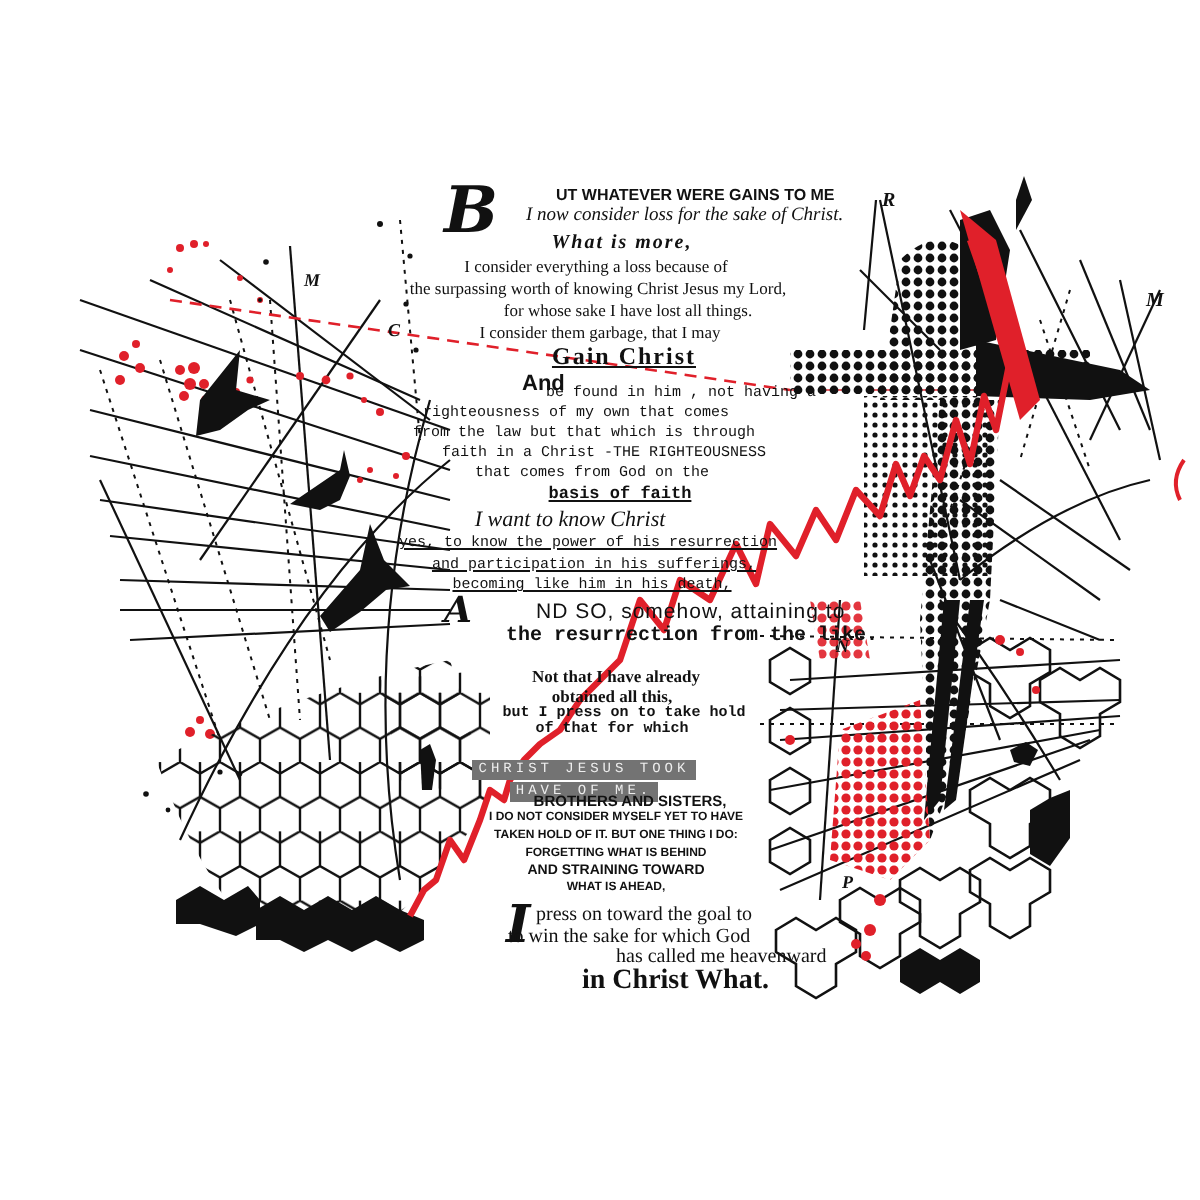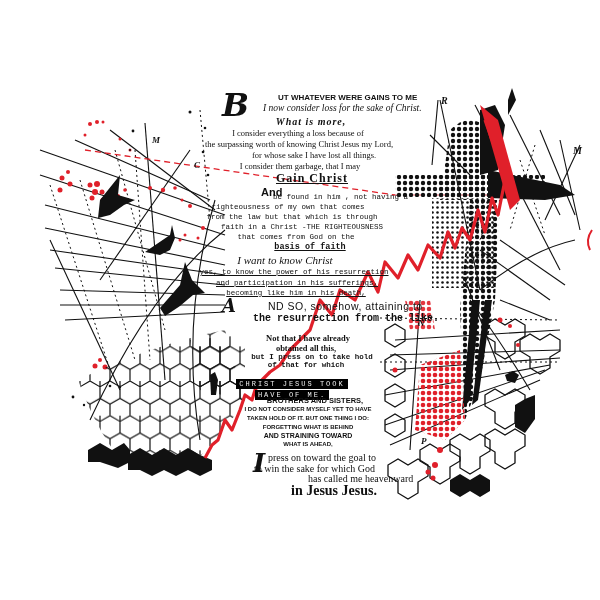--- a/index.html
+++ b/index.html
@@ -6,21 +6,21 @@
   body{width:600px;height:600px;position:relative;overflow:hidden;font-family:"DejaVu Serif",serif;color:#111;}
   #art{position:absolute;left:0;top:0;width:600px;height:600px;}
   .txt{position:absolute;left:0;width:600px;text-align:center;white-space:nowrap;}
   .serif{font-family:"Liberation Serif",serif;}
   .mono{font-family:"Liberation Mono",monospace;}
   .sans{font-family:"Liberation Sans",sans-serif;}
   .bold{font-weight:bold;margin-left:16px;}
   .it{font-style:italic;}
   .u{text-decoration:underline;}
   .dropcap{position:absolute;font-family:"DejaVu Serif",serif;font-weight:bold;font-style:italic;}
-  .blk{display:inline-block;background:#000000;color:#eee;font-family:"Liberation Mono",monospace;font-size:7px;letter-spacing:2px;padding:1px 3px;}
+  .blk{display:inline-block;background:#737373;color:#eee;font-family:"Liberation Mono",monospace;font-size:7px;letter-spacing:2px;padding:1px 3px;}
 </style>
 </head>
 <body>
 
 <svg id="art" viewBox="0 0 600 600" xmlns="http://www.w3.org/2000/svg">
   <defs>
     <pattern id="halftone" width="6" height="6" patternUnits="userSpaceOnUse">
       <circle cx="3" cy="3" r="2.2" fill="#111"></circle>
     </pattern>
     <pattern id="halftoneSmall" width="5" height="5" patternUnits="userSpaceOnUse">
@@ -266,14 +266,14 @@
   <div class="txt sans bold" style="top:424px;left:-8px;font-size:6px;">FORGETTING WHAT IS BEHIND</div>
   <div class="txt sans bold" style="top:432px;left:-8px;font-size:7px;">AND STRAINING TOWARD</div>
   <div class="txt sans bold" style="top:441px;left:-8px;font-size:6px;">WHAT IS AHEAD,</div>
 </div>
 
 <div>
   <div class="dropcap" style="left:253px;top:448px;font-size:26px;">I</div>
   <div class="serif" style="position:absolute;left:268px;top:452px;font-size:10px;">press on toward the goal to</div>
   <div class="serif" style="position:absolute;left:254px;top:463px;font-size:10px;">to win the sake for which God</div>
   <div class="serif" style="position:absolute;left:264px;top:473px;font-size:10px;padding-left:44px;">has called me heavenward</div>
-  <div class="serif bold" style="position:absolute;left:275px;top:483px;font-size:14px;">in Jesus Jesus.</div>
+  <div class="serif bold" style="position:absolute;left:275px;top:483px;font-size:14px;">in Christ What.</div>
 </div>
 
 </body></html>

